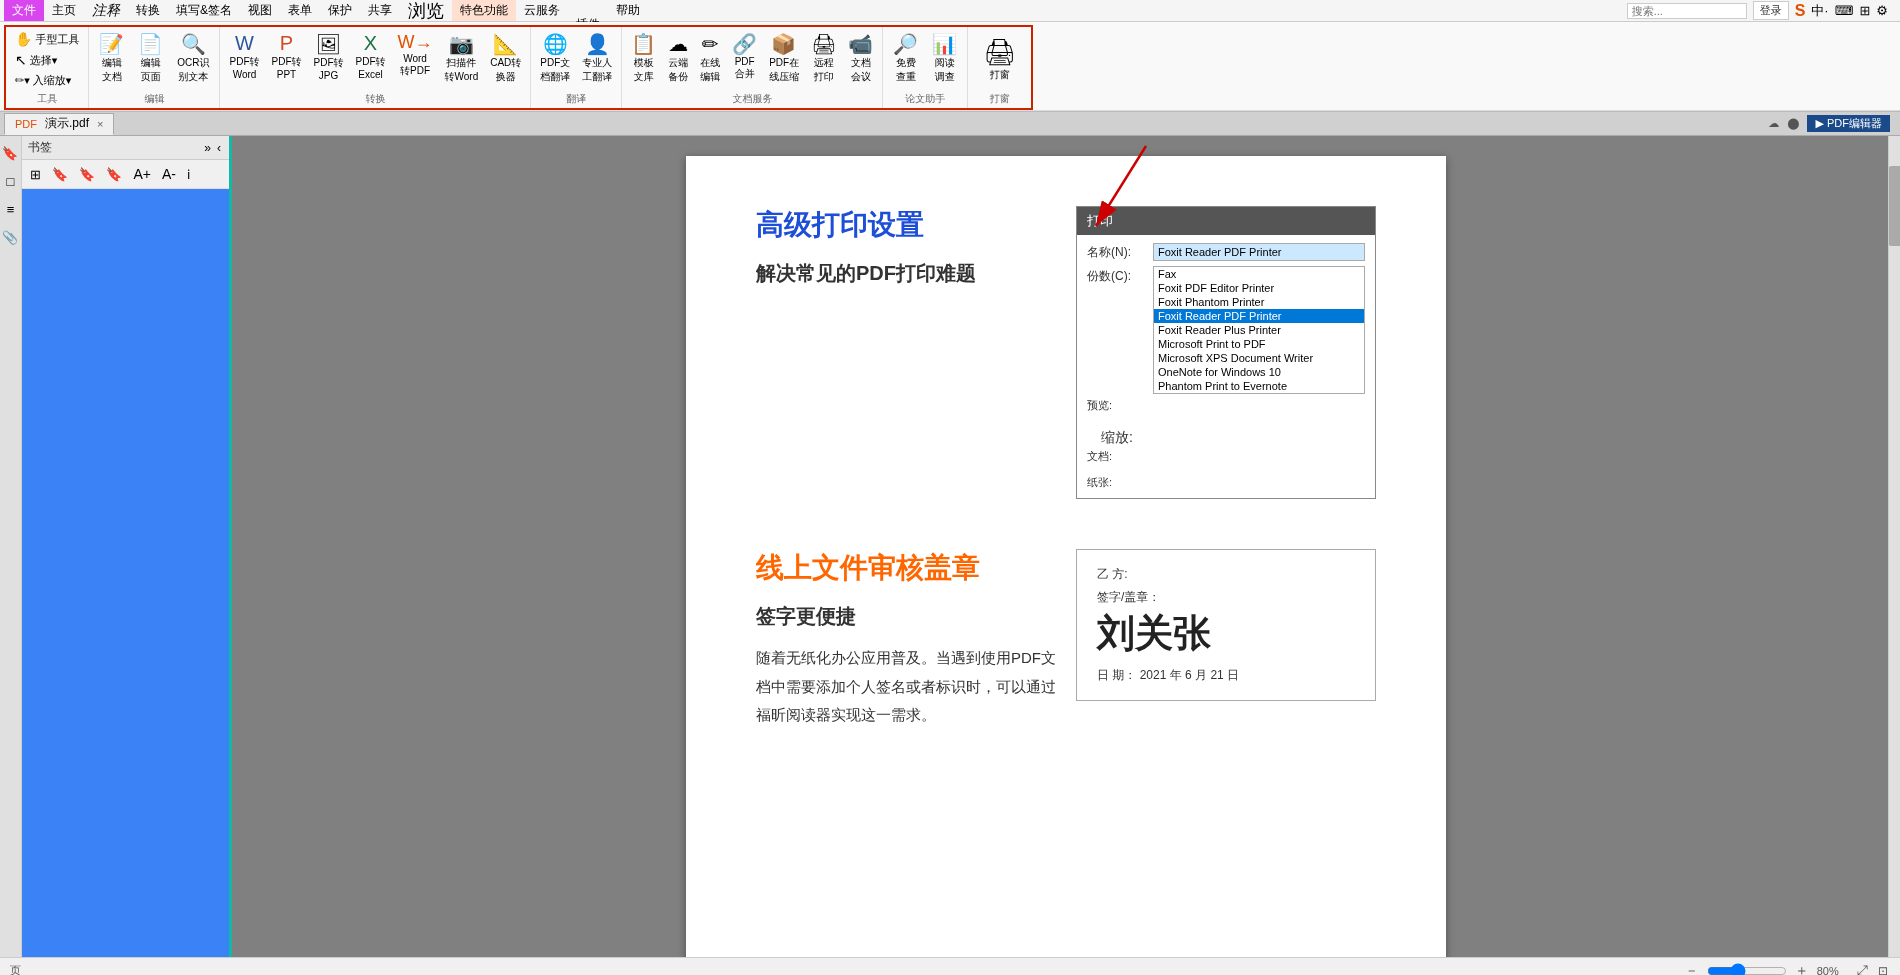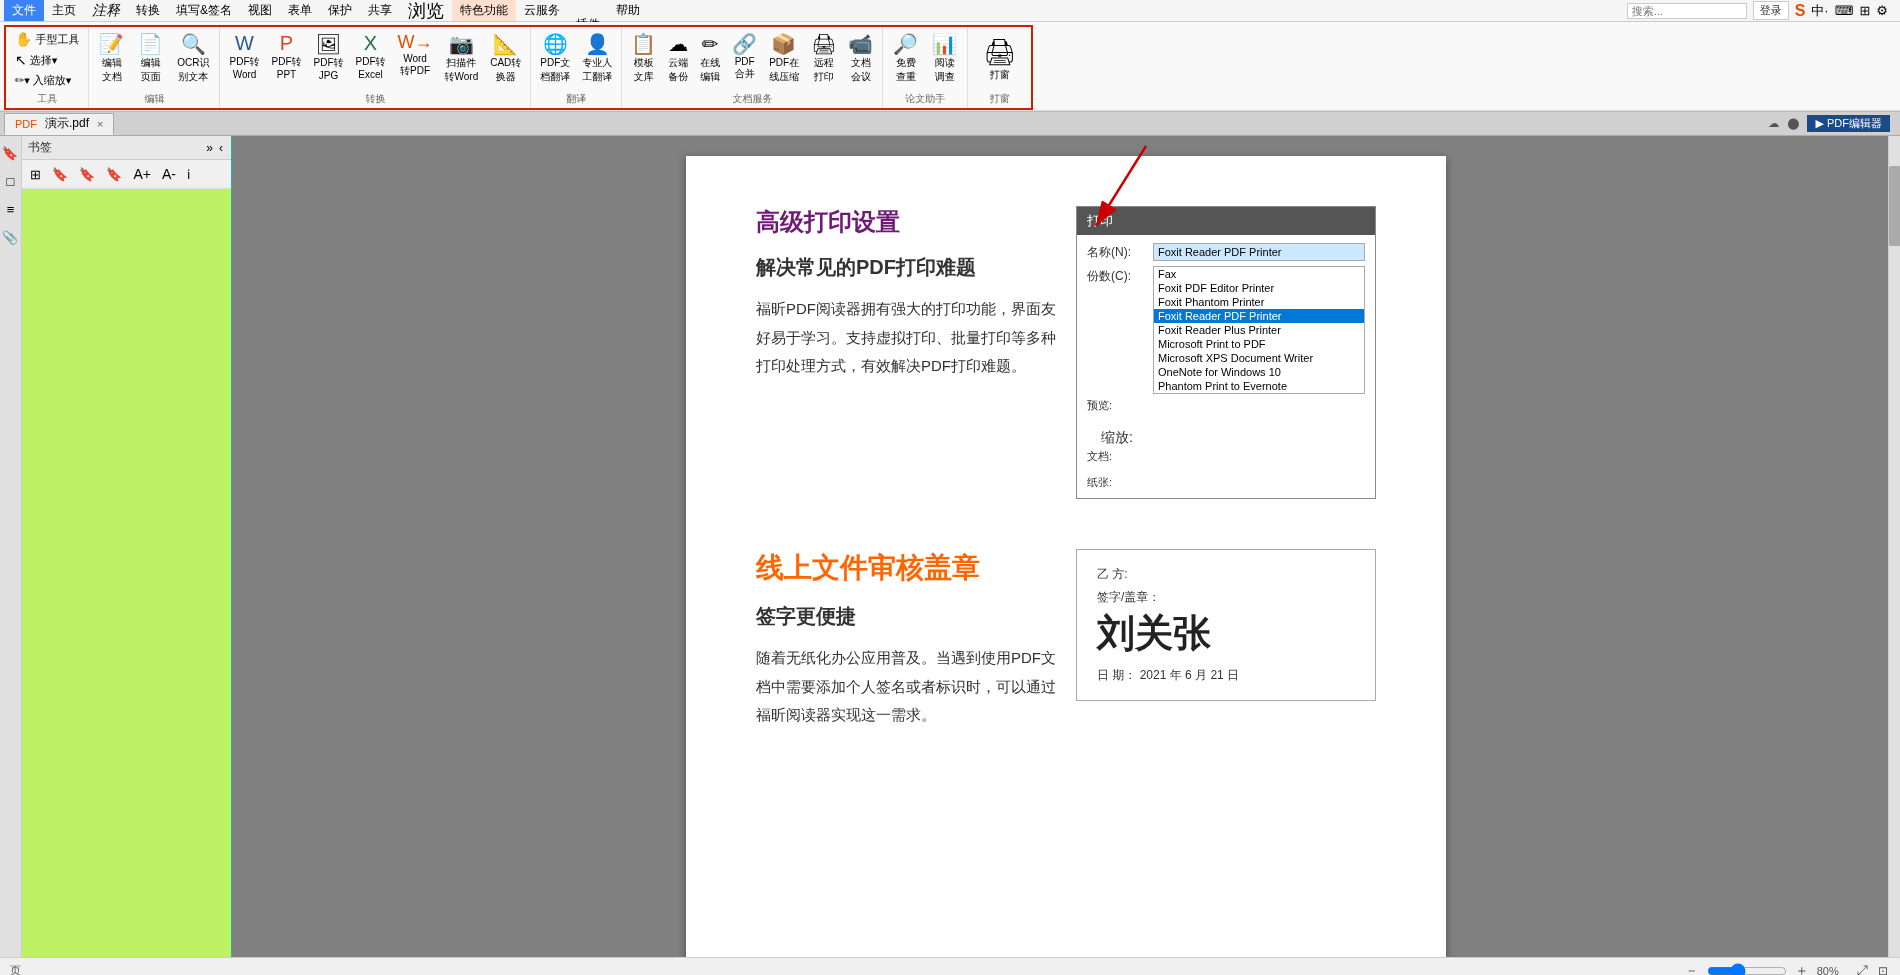--- a/index.html
+++ b/index.html
@@ -15,21 +15,21 @@
       background: #f0f0f0;
       border-bottom: 1px solid #bbb;
     }
   </style>
 </head>
 <body>
 
 <div class="topbar-wrapper">
   <div style="display:flex; align-items:center; background:#f5f5f5; border-bottom:1px solid #ccc; height:22px; padding: 0 4px;">
     <div style="display:flex; align-items:center; flex:1;">
-      <span style="padding:2px 8px; font-size:12px; background:#3b82f6; color:white; cursor:pointer;">文件</span>
+      <span style="padding:2px 8px; font-size:12px; background:#d946ef; color:white; cursor:pointer;">文件</span>
       <span style="padding:2px 8px; font-size:12px; cursor:pointer;">主页</span>
       <span style="padding:13px 8px; font-size:14px; cursor:pointer;font-style:italic;">注释</span>
       <span style="padding:2px 8px; font-size:12px; cursor:pointer;">转换</span>
       <span style="padding:2px 8px; font-size:12px; cursor:pointer;">填写&amp;签名</span>
       <span style="padding:2px 8px; font-size:12px; cursor:pointer;">视图</span>
       <span style="padding:2px 8px; font-size:12px; cursor:pointer;">表单</span>
       <span style="padding:2px 8px; font-size:12px; cursor:pointer;">保护</span>
       <span style="padding:2px 8px; font-size:12px; cursor:pointer;">共享</span>
       <span style="padding:2px 8px; font-size:18px; cursor:pointer;">浏览</span>
       <span style="padding:2px 8px; font-size:12px; cursor:pointer; background:#ffe0d0;">特色功能</span>
@@ -233,21 +233,21 @@
 
 <div class="main-layout">
 
   <div style="width:22px; background:#e0e0e0; border-right:1px solid #ccc; display:flex; flex-direction:column; align-items:center; padding-top:8px; gap:10px;">
     <div style="width:18px; height:18px; display:flex; align-items:center; justify-content:center; cursor:pointer; font-size:13px;">🔖</div>
     <div style="width:18px; height:18px; display:flex; align-items:center; justify-content:center; cursor:pointer; font-size:13px;">□</div>
     <div style="width:18px; height:18px; display:flex; align-items:center; justify-content:center; cursor:pointer; font-size:13px;">≡</div>
     <div style="width:18px; height:18px; display:flex; align-items:center; justify-content:center; cursor:pointer; font-size:13px;">📎</div>
   </div>
 
-  <div style="width:210px; background:#bef264; border-right:1px solid #14b8a6; display:flex; flex-direction:column;">
+  <div style="width:210px; background:#3b82f6; border-right:3px solid #14b8a6; display:flex; flex-direction:column;">
     <div style="display:flex; align-items:center; justify-content:space-between; padding:3px 6px; background:#e8e8e8; border-bottom:1px solid #ccc;">
       <span style="font-size:12px; color:#333;">书签</span>
       <div style="display:flex; gap:2px;">
         <span style="cursor:pointer; font-size:12px; padding:0 2px;">»</span>
         <span style="cursor:pointer; font-size:12px; padding:0 2px;">‹</span>
       </div>
     </div>
     <div style="display:flex; align-items:center; padding:3px 4px; gap:3px; border-bottom:1px solid #ddd; background:#f0f0f0;">
       <span style="cursor:pointer; font-size:13px; padding:1px 3px; border:1px solid transparent; border-radius:2px;">⊞</span>
       <span style="cursor:pointer; font-size:13px; padding:1px 3px; border:1px solid transparent; border-radius:2px;">🔖</span>
@@ -313,23 +313,22 @@
                 <span style="font-size:11px;"></span>
               </div>
               <div style="display:flex; gap:6px;">
                 <span style="width:60px; font-size:11px; color:#333;">纸张:</span>
                 <span style="font-size:11px;"></span>
               </div>
             </div>
           </div>
         </div>
 
-        <h1 style="font-size:24px; font-weight:bold; color:#701a75; margin-bottom:16px;">高级打印设置</h1>
+        <h1 style="font-size:28px; font-weight:bold; color:#1d4ed8; margin-bottom:16px;">高级打印设置</h1>
         <h2 style="font-size:20px; font-weight:bold; color:#333; margin-bottom:14px;">解决常见的PDF打印难题</h2>
-        <p style="font-size:15px; color:#333; line-height:1.9;">福昕PDF阅读器拥有强大的打印功能，界面友好易于学习。支持虚拟打印、批量打印等多种打印处理方式，有效解决PDF打印难题。</p>
       </div>
 
       <div style="margin-top:10px; overflow:hidden;">
 
         <div style="float:right; width:300px; border:1.5px solid #aaa; margin-left:20px; background:white; padding:16px 20px; margin-bottom:10px;">
           <div style="display:flex; gap:10px; align-items:flex-start;">
             <div style="flex:1;">
               <div style="font-size:12px; color:#333; margin-bottom:6px;">乙 方:</div>
               <div style="font-size:12px; color:#333; margin-bottom:2px;">签字/盖章：</div>
               <div style="font-size:38px; font-weight:bold; color:#222;">刘关张</div>

